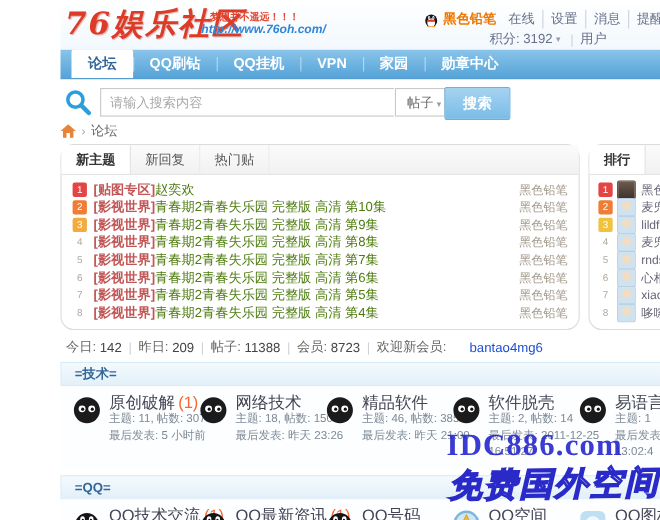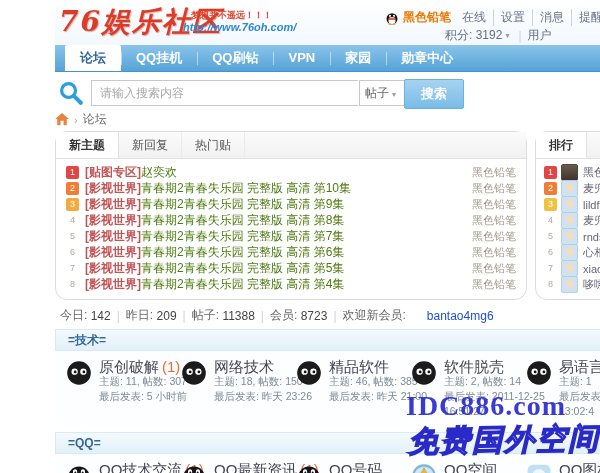--- a/index.html
+++ b/index.html
@@ -32,21 +32,21 @@
   .nav-tab.active{background:#fff;color:#336699;border-radius:2px 2px 0 0}
   .nav-tab.active::before{display:none}
 
   
   .searchbar{position:relative;height:33px;margin-top:6px}
   .sicon{position:absolute;left:3px;top:2px;width:26px;height:26px}
   .sinput{position:absolute;left:36px;top:2px;width:250px;height:24px;border:1px solid #c9c9c9;
           border-right:none;padding:0 8px;font-size:12px;color:#333;outline:none;font-family:"Liberation Sans",sans-serif}
   .sinput::placeholder{color:#a9a9a9}
   .stype{position:absolute;left:304px;top:2px;width:44px;height:24px;line-height:24px;border:1px solid #c9c9c9;
-         text-align:center;color:#666;background:#fff;cursor:pointer}
+         text-align:right;color:#666;background:#fff;cursor:pointer}
   .sbtn{position:absolute;left:349px;top:1px;width:58px;height:28px;line-height:28px;text-align:center;
         background:linear-gradient(#a6d3f0,#79bce7);border:1px solid #6cb0dc;border-radius:2px;
         color:#fff;font-weight:bold;font-size:13px;cursor:pointer}
 
   
   .crumb{height:17px;display:flex;align-items:center;color:#666}
   .crumb .sep{color:#aaa;margin:0 5px;font-size:11px}
   .crumb .sep::after{content:"›"}
   .hicon{width:14px;height:13px;display:inline-block}
 
@@ -159,22 +159,22 @@
       <div class="creditline">
         <span>积分: 3192</span>
         <span class="caret">▾</span>
         <span class="vsep">|</span>
         <span>用户</span>
       </div>
     </div>
 
     <div class="nav">
       <div class="nav-tab active">论坛</div>
+      <div class="nav-tab">QQ刷钻</div>
       <div class="nav-tab">QQ挂机</div>
-      <div class="nav-tab">QQ刷钻</div>
       <div class="nav-tab">VPN</div>
       <div class="nav-tab">家园</div>
       <div class="nav-tab">勋章中心</div>
     </div>
 
     <div class="searchbar">
       <svg class="sicon" viewBox="0 0 32 32">
         <circle cx="13" cy="13" r="8.5" fill="none" stroke="#2a9fdc" stroke-width="4"></circle>
         <line x1="19.5" y1="19.5" x2="28" y2="28" stroke="#2a9fdc" stroke-width="5" stroke-linecap="round"></line>
       </svg>

